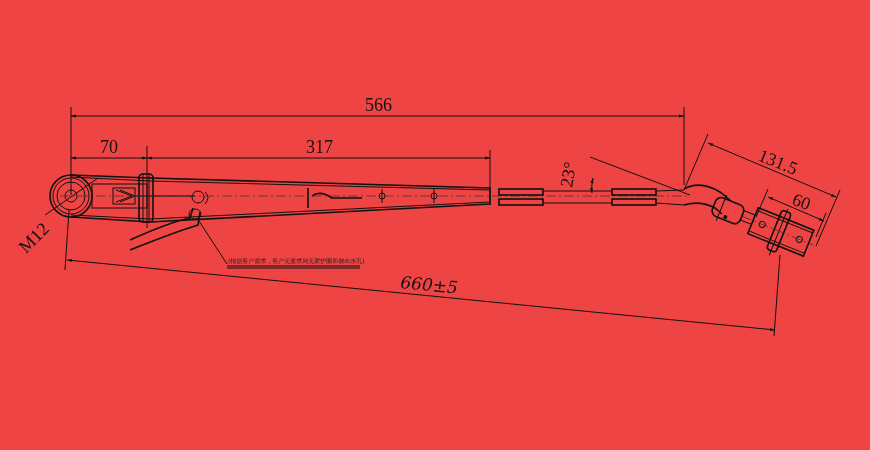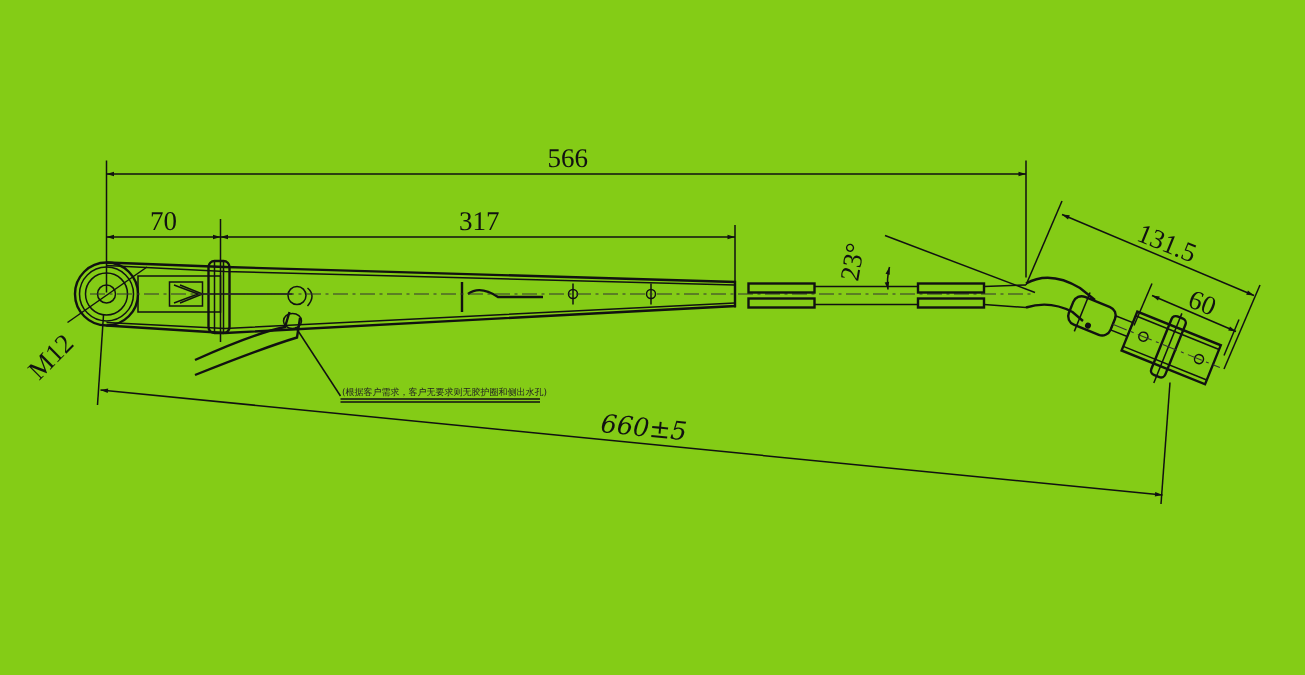--- a/index.html
+++ b/index.html
@@ -1,16 +1,16 @@
 <!DOCTYPE html>
 <html><head>
 <meta charset="utf-8">
 <style>
   html, body { margin:0; padding:0; background:#ffffff; }
-  .canvas { position:relative; width:870px; height:450px; background:#84cc16; overflow:hidden; }
+  .canvas { position:relative; width:870px; height:450px; background:#ef4444; overflow:hidden; }
   svg { position:absolute; left:0; top:0; }
   .dim { font-family:"DejaVu Serif", serif; font-size:17px; fill:#111; font-style:italic; }
   .dim-up { font-family:"Liberation Serif", serif; font-size:18px; fill:#111; }
   .note { font-family:"DejaVu Sans", sans-serif; font-size:6px; fill:#222; }
   .ln { stroke:#111; stroke-width:1; fill:none; }
   .thk { stroke:#111; stroke-width:1.6; fill:none; }
   .cl { stroke:#333; stroke-width:0.7; fill:none; stroke-dasharray:10 3 2 3; }
 </style>
 </head>
 <body>

